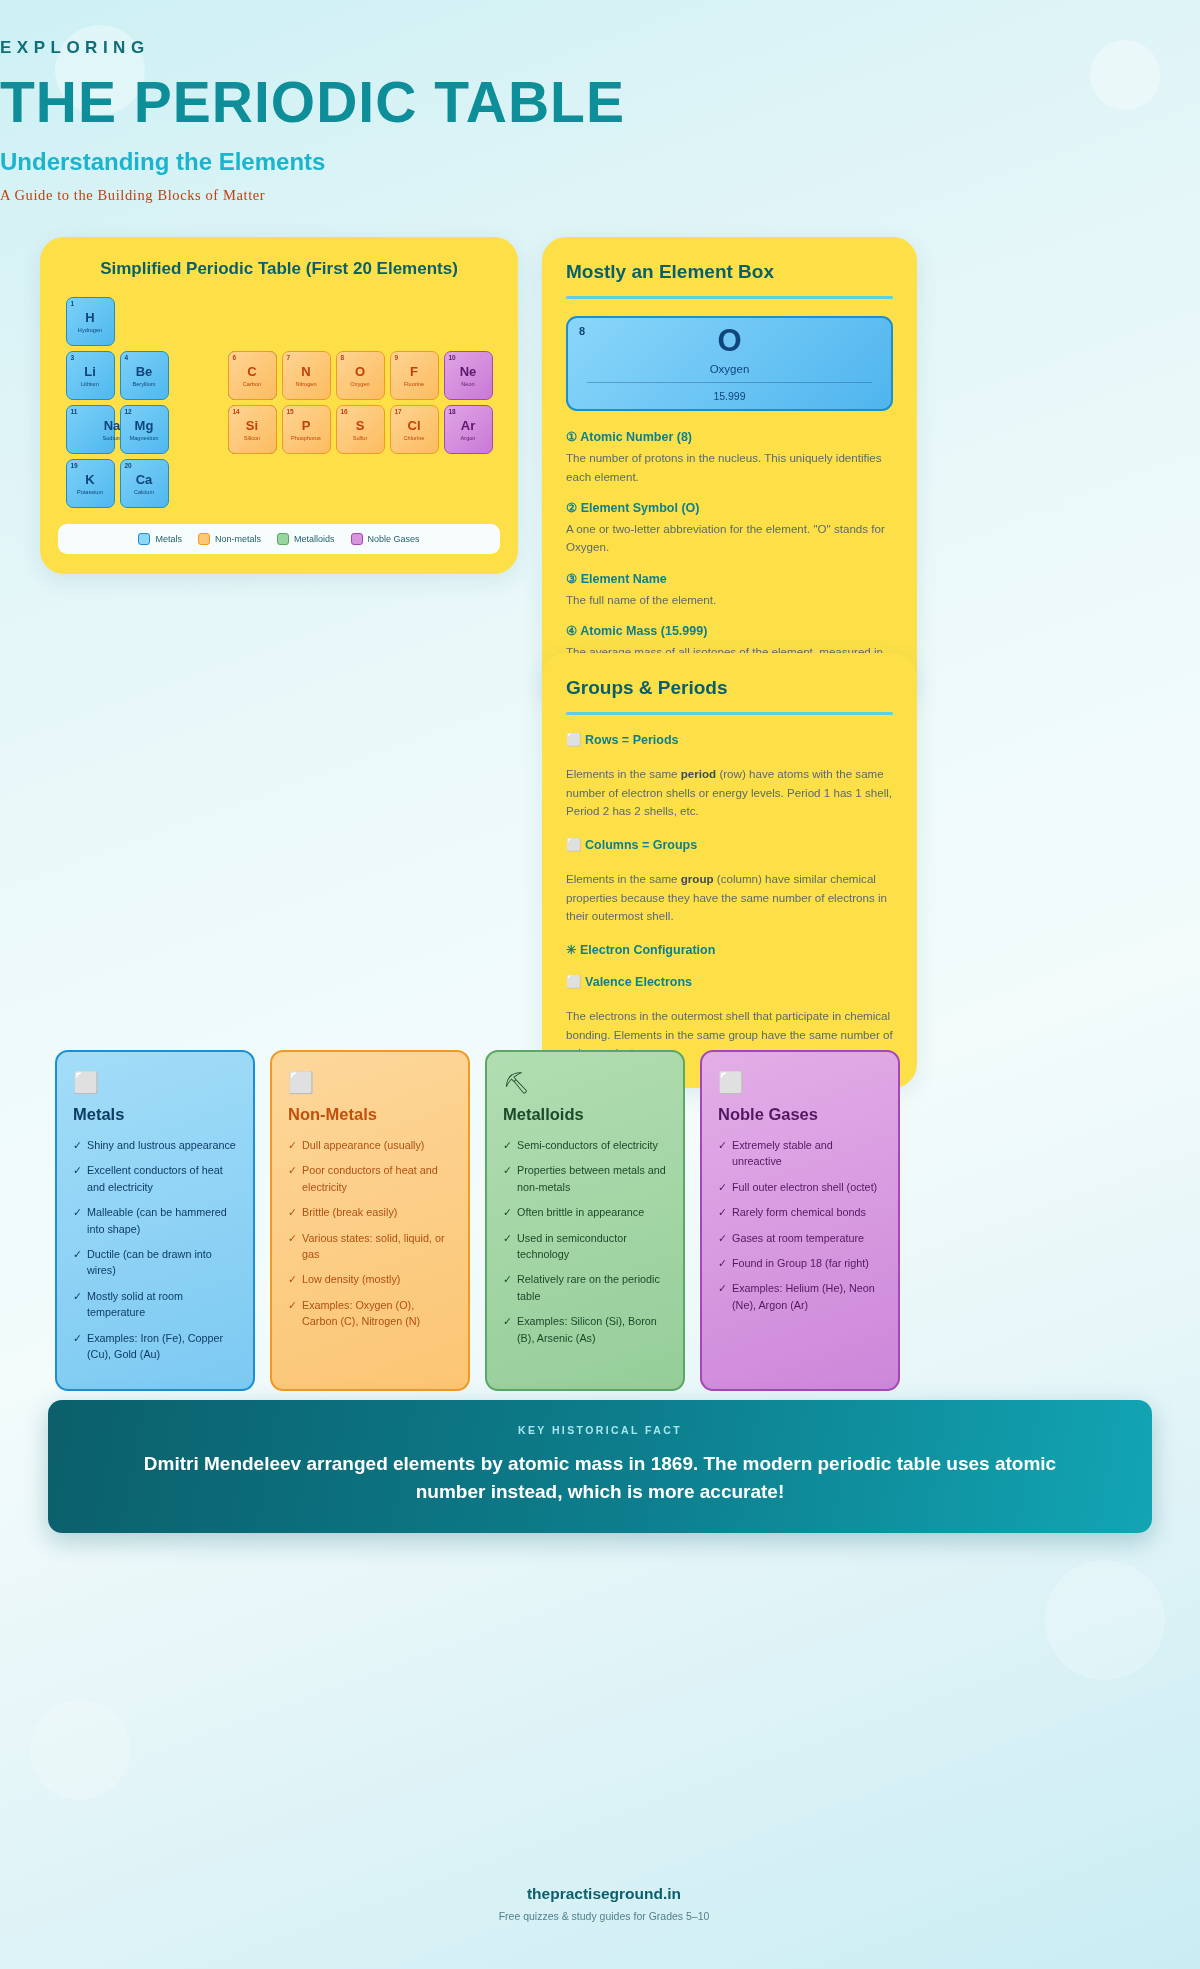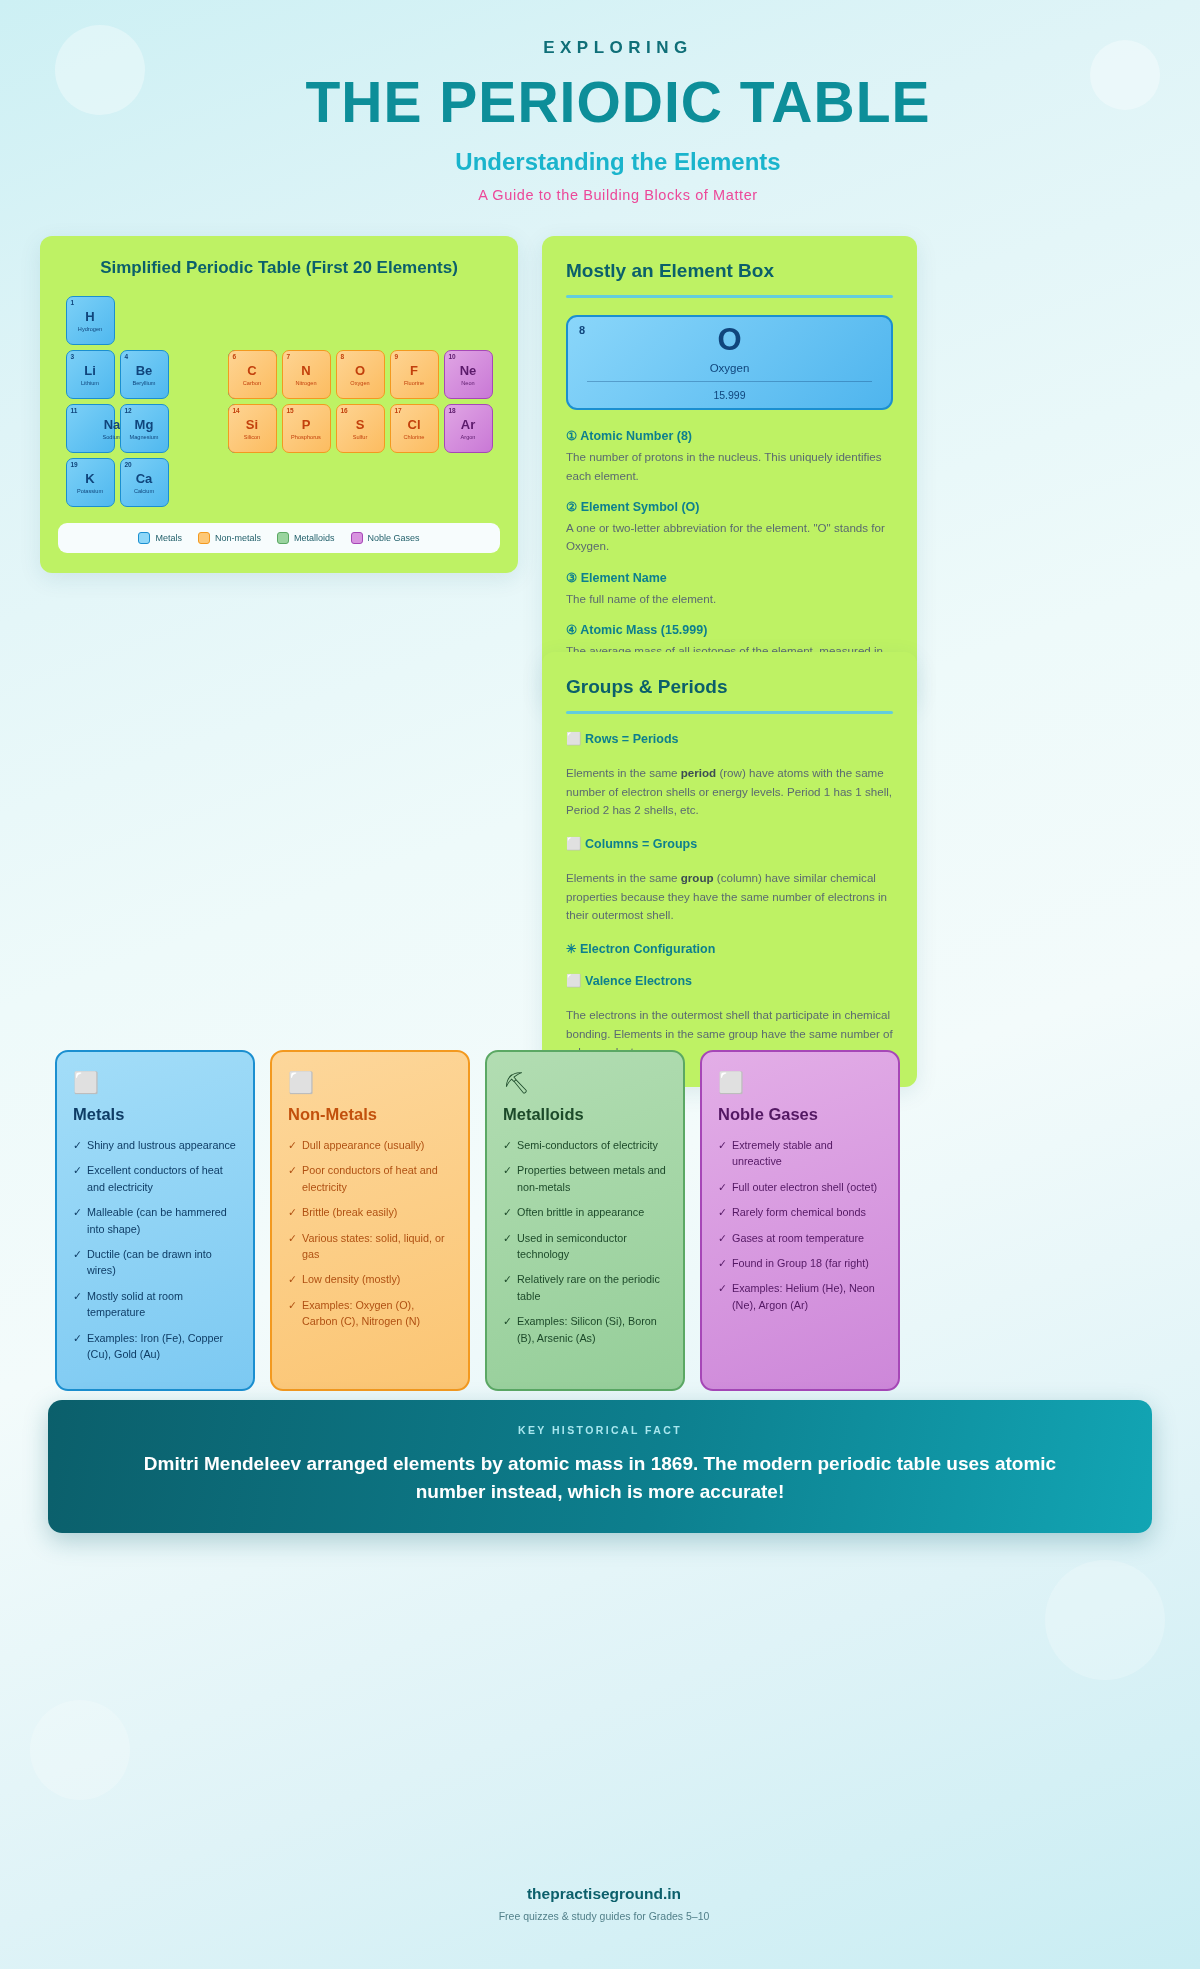--- a/index.html
+++ b/index.html
@@ -10,42 +10,42 @@
     position: relative;
     overflow: hidden;
   }
   .bg-bubble { position: absolute; border-radius: 50%; background: rgba(255,255,255,0.35); }
   .b1 { width: 90px; height: 90px; left: 55px; top: 25px; }
   .b2 { width: 70px; height: 70px; left: 1090px; top: 40px; }
   .b3 { width: 120px; height: 120px; left: 1045px; top: 1560px; background: rgba(255,255,255,0.22); }
   .b4 { width: 100px; height: 100px; left: 30px; top: 1700px; background: rgba(255,255,255,0.22); }
 
   
-  .header { text-align: center; padding-top: 38px; position: relative; z-index: 2; padding-left: 36px; }
+  .header { text-align: left; padding-top: 38px; position: relative; z-index: 2; }
   .eyebrow {
     font-size: 17px; font-weight: bold; letter-spacing: 5.5px;
     color: #0f6f78;
   }
   .main-title {
     font-size: 57px; font-weight: bold; letter-spacing: 1px;
     color: #0d8e99; margin-top: 14px; line-height: 1.06;
   }
   .subtitle {
     font-size: 24px; font-weight: bold; color: #1ab4cc; margin-top: 16px;
   }
   .tagline {
-    font-size: 14.5px; color: #ec4899; margin-top: 11px; letter-spacing: 0.6px;
+    font-size: 14.5px; color: #c2410c; margin-top: 11px; letter-spacing: 0.6px; font-family: Liberation Serif, serif;
   }
 
   
   .columns { position: relative; z-index: 2; margin-top: 28px; }
 
   .card {
-    background: #bef264;
-    border-radius: 12px;
+    background: #fde047;
+    border-radius: 24px;
     box-shadow: 0 6px 22px rgba(20,90,110,0.10);
     position: absolute;
   }
 
   
   #pt-card { left: 40px; top: 5px; width: 478px; padding: 22px 18px 20px 18px; }
   .pt-title {
     text-align: center; font-size: 17px; font-weight: bold;
     color: #0b5f6b; margin-bottom: 18px;
   }

